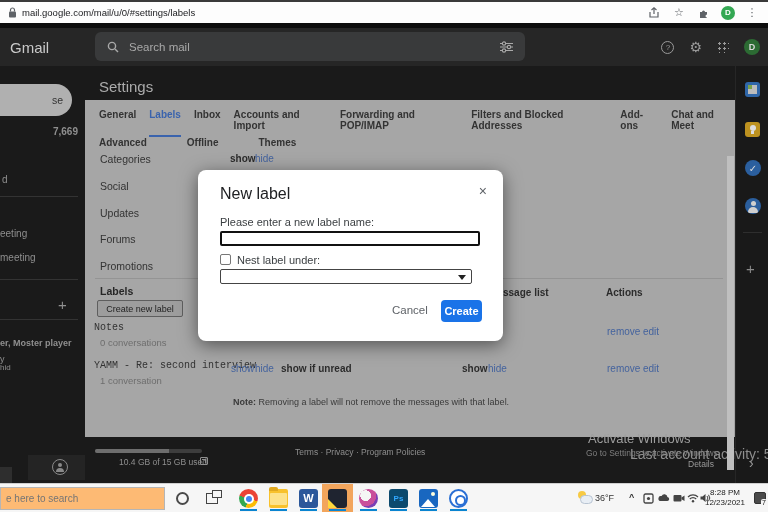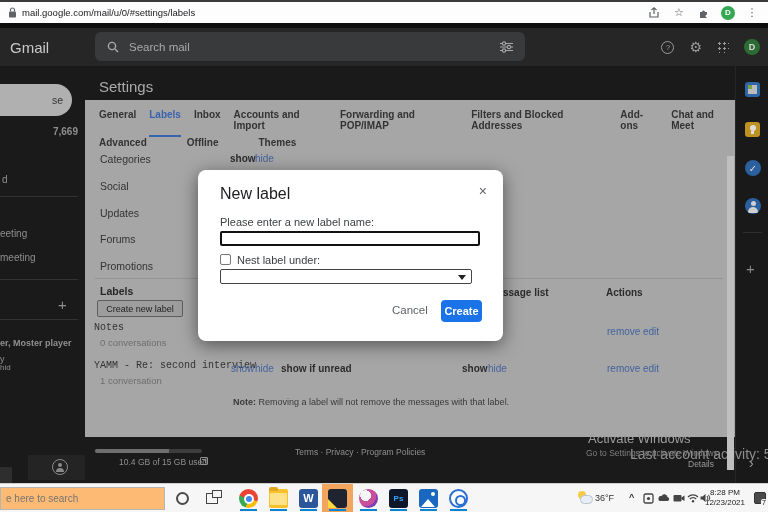--- a/index.html
+++ b/index.html
@@ -113,21 +113,21 @@
   .chrome-icon { background:conic-gradient(#ea4335 0 30%, #fbbc05 30% 55%, #34a853 55% 80%, #ea4335 80% 100%); border-radius:50%; }
   .chrome-icon::before { content:""; position:absolute; left:4.5px; top:4.5px; width:10px; height:10px; border-radius:50%; background:#fff; }
   .chrome-icon::after { content:""; position:absolute; left:6.5px; top:6.5px; width:6px; height:6px; border-radius:50%; background:#4285f4; }
   .folder-icon { background:#f8c12c; border-radius:2px; }
   .folder-icon::before { content:""; position:absolute; left:0; top:-2px; width:9px; height:4px; background:#e0a81f; border-radius:2px 2px 0 0; }
   .folder-icon::after { content:""; position:absolute; left:1px; top:4px; width:17px; height:12px; background:#fde28a; border-radius:1px; }
   .word-icon { background:#2b579a; color:#fff; font-size:11px; font-weight:bold; text-align:center; line-height:19px; }
   .notes-icon { background:#1f2430; }
   .notes-icon::after { content:""; position:absolute; left:0; bottom:0; width:0; height:0; border-bottom:9px solid #ffd83d; border-right:9px solid transparent; }
   .paint-icon { background:radial-gradient(circle at 35% 35%, #f5f5f5 0 30%, #c94f9b 31% 60%, #7a3fb5 61% 100%); border-radius:50%; }
-  .ps-icon { background:#0f172a; color:#31a8ff; font-size:8px; font-weight:bold; text-align:center; line-height:19px; }
+  .ps-icon { background:#0c4a6e; color:#31a8ff; font-size:8px; font-weight:bold; text-align:center; line-height:19px; }
   .photos-icon { background:#1967c0; overflow:hidden; }
   .photos-icon::before { content:""; position:absolute; left:2px; top:10px; width:0; height:0; border-bottom:8px solid #fff; border-left:7px solid transparent; border-right:7px solid transparent; }
   .photos-icon::after { content:""; position:absolute; right:3px; top:3px; width:4px; height:4px; border-radius:50%; background:#ffd; }
   .media-icon { background:#fff; border:2px solid #2a6fd4; border-radius:50%; }
   .media-icon::before { content:""; position:absolute; left:4px; top:4px; width:7px; height:7px; border:2px solid #2a6fd4; border-radius:50%; }
   .tray-temp { position:absolute; left:595px; top:9px; font-size:9px; color:#333; }
   .tray-caret { position:absolute; left:629px; top:8px; font-size:9px; font-weight:bold; color:#333; }
   .tray-glyph { position:absolute; top:9px; color:#444; }
   .weather-sun { position:absolute; left:577px; top:7px; width:14px; height:12px; }
   .weather-sun::before { content:""; position:absolute; left:1px; top:0; width:8px; height:8px; border-radius:50%; background:#f7ca45; }

